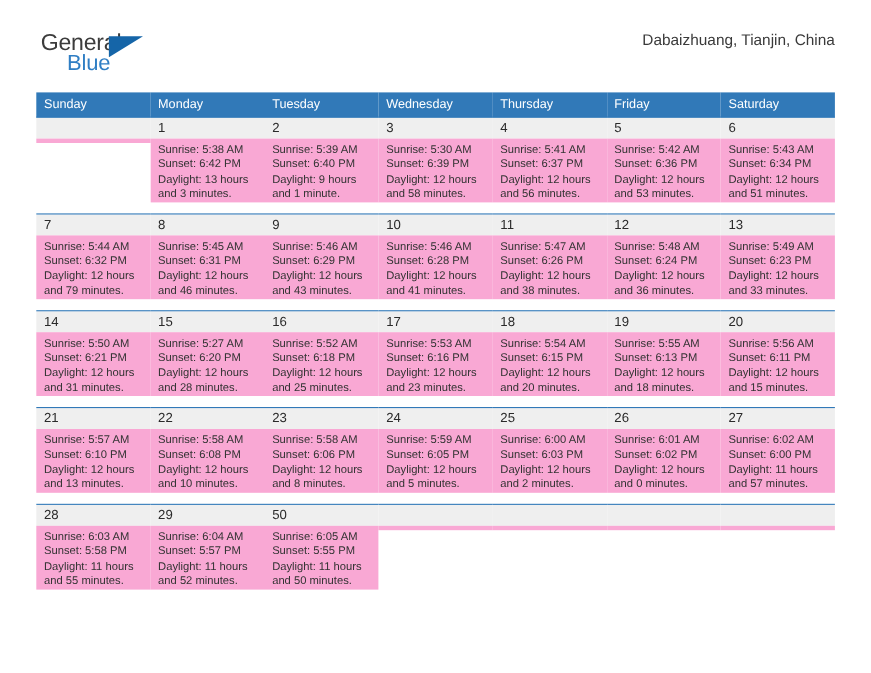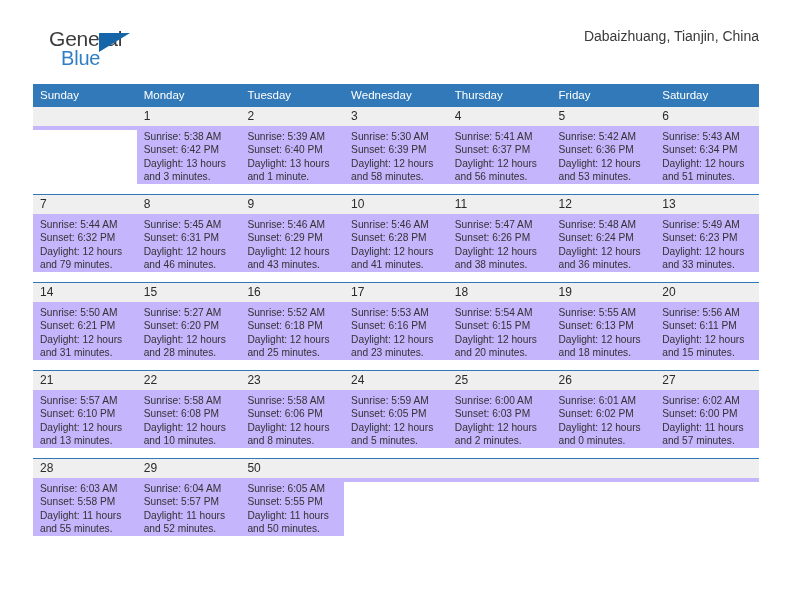--- a/index.html
+++ b/index.html
@@ -33,21 +33,21 @@
   }
   .logo {
     position: relative;
     width: 112px;
     height: 50px;
     line-height: 1;
     user-select: none;
   }
   .logo-general {
     position: absolute;
-    left: 16px;
+    left: 4px;
     top: 2px;
     font-size: 21px;
     color: #3c3c3c;
     letter-spacing: -0.2px;
   }
   .logo-blue {
     position: absolute;
     left: 28px;
     top: 22px;
     font-size: 20px;
@@ -116,21 +116,21 @@
     padding: 3px 0 3px 7px;
     height: 19px;
     box-sizing: border-box;
     line-height: 13px;
   }
   .daynum.empty {
     background: #efefef;
   }
   .cell-body {
     padding: 4px 9px 0 7px;
-    background: #c4b5fd;
+    background: #f9a8d4;
   }
   .cell-body p {
     margin: 0;
     font-size: 10.2px;
     line-height: 13.4px;
     color: #333333;
   }
   .cell-body .daylight {
     margin-top: 0;
   }
@@ -182,21 +182,21 @@
               <p>Sunrise: 5:38 AM</p>
               <p>Sunset: 6:42 PM</p>
               <p class="daylight">Daylight: 13 hours and 3 minutes.</p>
             </div>
           </td>
           <td>
             <div class="daynum">2</div>
             <div class="cell-body">
               <p>Sunrise: 5:39 AM</p>
               <p>Sunset: 6:40 PM</p>
-              <p class="daylight">Daylight: 13 hours and 1 minute.</p>
+              <p class="daylight">Daylight: 9 hours and 1 minute.</p>
             </div>
           </td>
           <td>
             <div class="daynum">3</div>
             <div class="cell-body">
               <p>Sunrise: 5:30 AM</p>
               <p>Sunset: 6:39 PM</p>
               <p class="daylight">Daylight: 12 hours and 58 minutes.</p>
             </div>
           </td>

